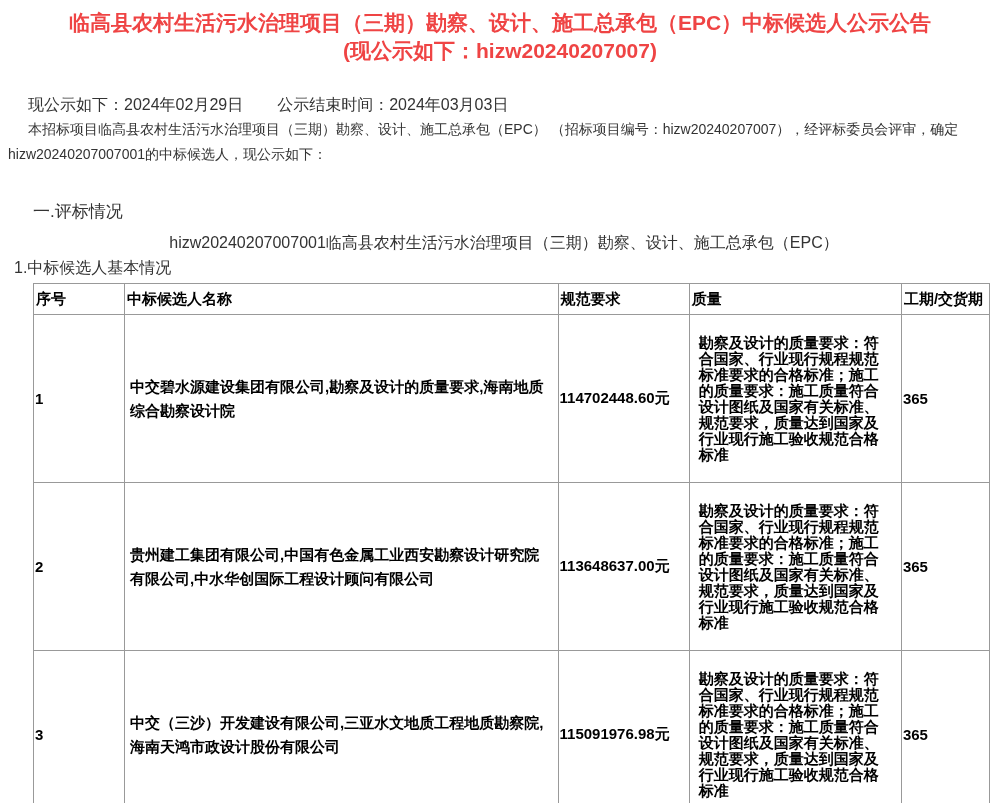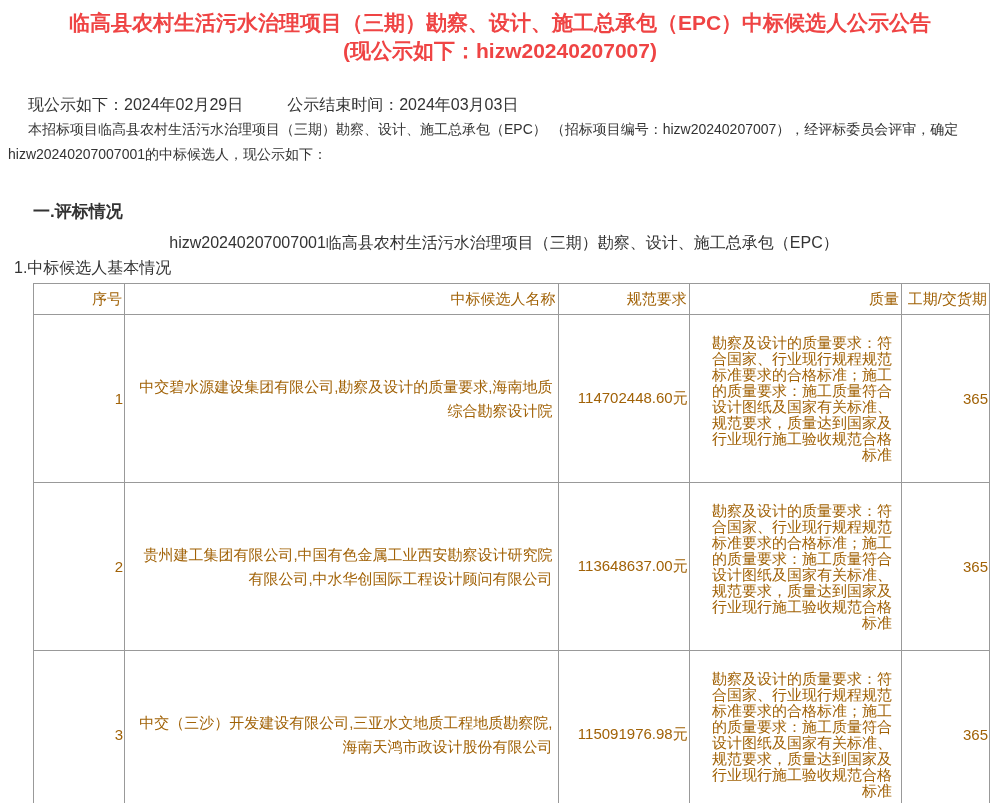--- a/index.html
+++ b/index.html
@@ -27,32 +27,32 @@
     line-height: 28px;
     color: #ef4444;
   }
   .meta-line {
     margin: 27px 0 0 8px;
     text-indent: 20px;
     font-size: 16px;
     line-height: 25px;
   }
   .meta-end {
-    margin-left: 44px;
+    margin-left: 34px;
   }
   .intro-line {
     margin: 0 0 0 8px;
     text-indent: 20px;
     font-size: 14px;
     line-height: 25px;
   }
   .section-heading {
     margin: 34px 0 0 33px;
     font-size: 17px;
-    font-weight: bold;
+    font-weight: normal;
     line-height: 22px;
   }
   .project-line {
     margin: 7px 0 0 8px;
     font-size: 16px;
     line-height: 25px;
     text-align: center;
   }
   .sub-heading {
     margin: 0 0 3px 14px;
@@ -61,25 +61,25 @@
   }
   table.candidates {
     border-collapse: collapse;
     table-layout: fixed;
     margin-left: 33px;
     width: 957px;
   }
   table.candidates th,
   table.candidates td {
     border: 1px solid #999999;
-    text-align: right;
+    text-align: left;
     vertical-align: middle;
-    color: #a16207;
+    color: #000000;
     font-size: 15px;
-    font-weight: normal;
+    font-weight: bold;
     overflow: hidden;
   }
   table.candidates th {
     height: 30px;
     padding: 0 2px;
   }
   tr.data-row {
     height: 168px;
   }
   td.cell-name {

